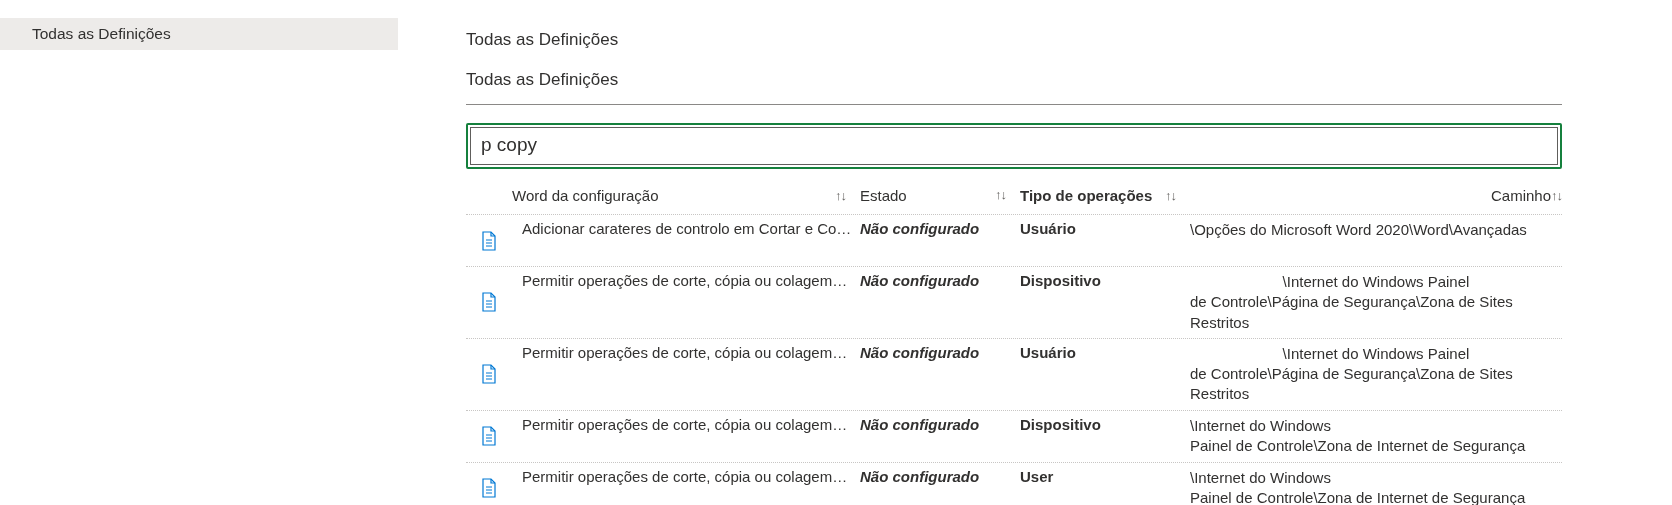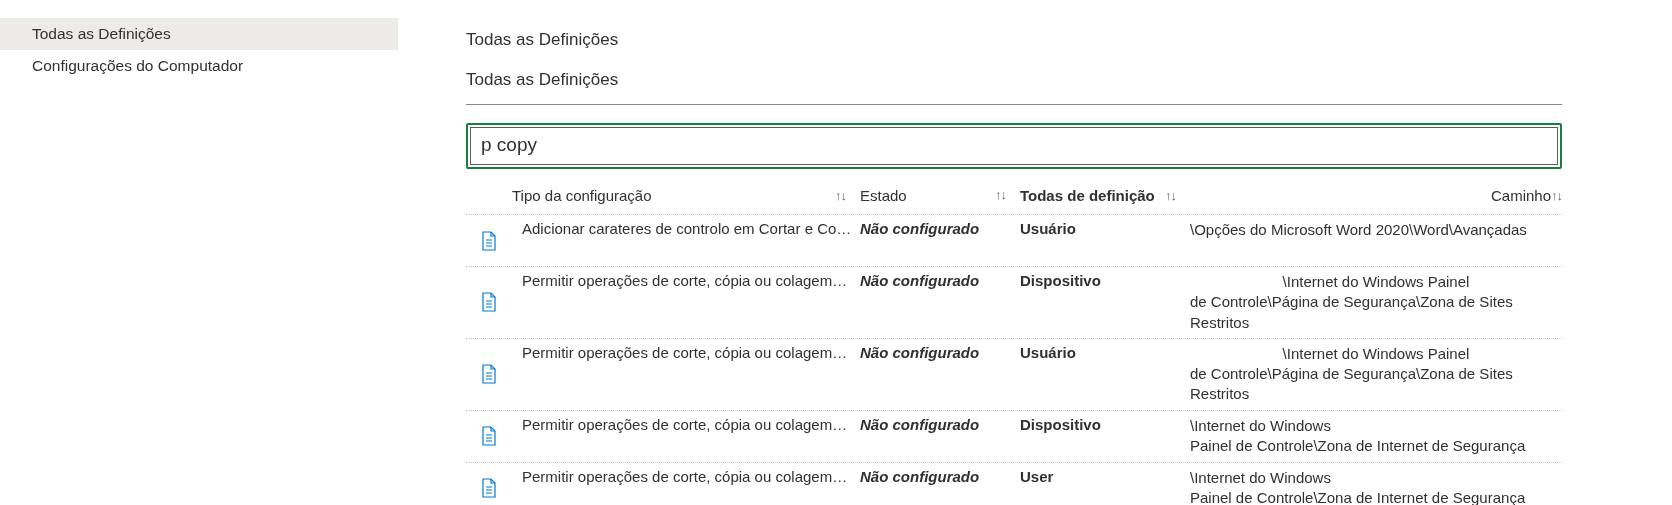--- a/index.html
+++ b/index.html
@@ -88,45 +88,44 @@
     .doc-icon svg { width: 16px; height: 20px; }
     .thead .col-type { justify-content: space-between; padding-right: 14px;}
     .thead .col-type .th-label { font-weight: 600; }
   </style>
 </head>
 <body>
 
 <div class="container">
   <div class="sidebar">
     <div class="sidebar-item active">Todas as Definições</div>
-    <div class="sidebar-item">Configurações do Computador</div>
   </div>
 
   <div class="main">
     <div class="title">Todas as Definições</div>
     <div class="subtitle">Todas as Definições</div>
     <div class="divider-top"></div>
 
     <div class="search-wrap">
       <input class="search-input" type="text" value="p copy" style="">
     </div>
 
     <div class="table">
       <div class="thead">
         <div class="col-icon"></div>
         <div class="col-name">
-          <span class="th-label">Tipo da configuração</span>
+          <span class="th-label">Word da configuração</span>
           <span class="sort-icon">↑↓</span>
         </div>
         <div class="col-state">
           <span class="th-label">Estado</span>
           <span class="sort-icon">↑↓</span>
         </div>
         <div class="col-type">
-          <span class="th-label">Todas de definição</span>
+          <span class="th-label">Tipo de operações</span>
           <span class="sort-icon">↑↓</span>
         </div>
         <div class="col-path">
           <span class="th-label">Caminho</span>
           <span class="sort-icon">↑↓</span>
         </div>
       </div>
 
       <div id="tbody">
           <div class="row">

